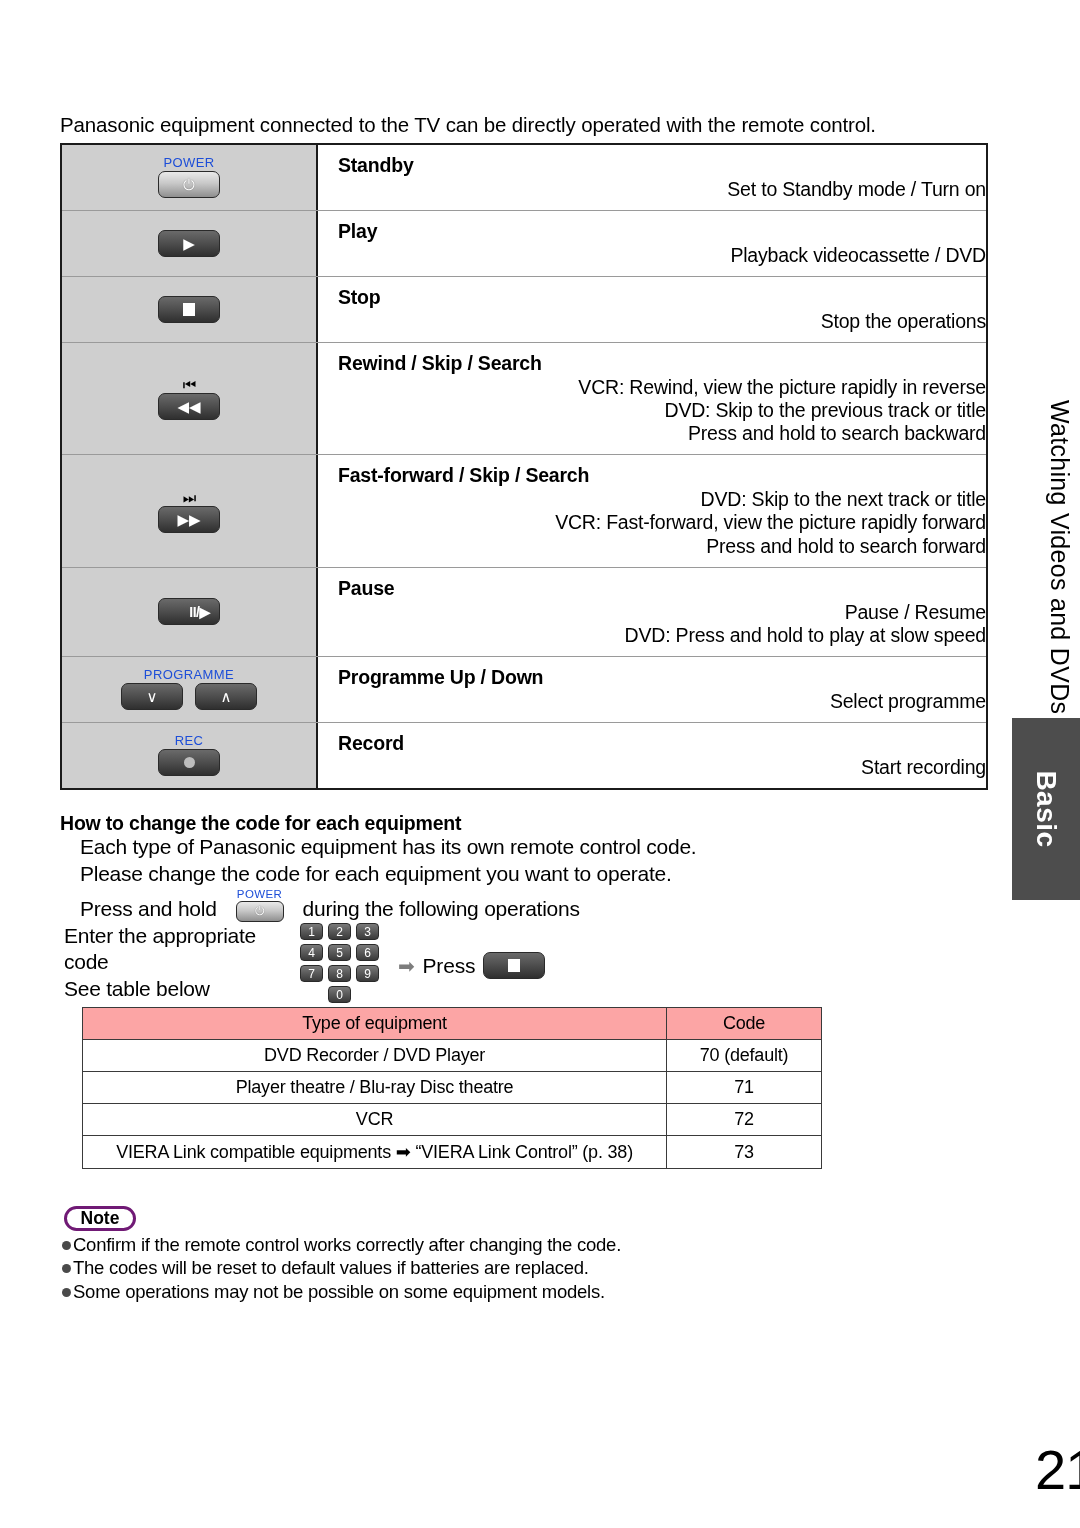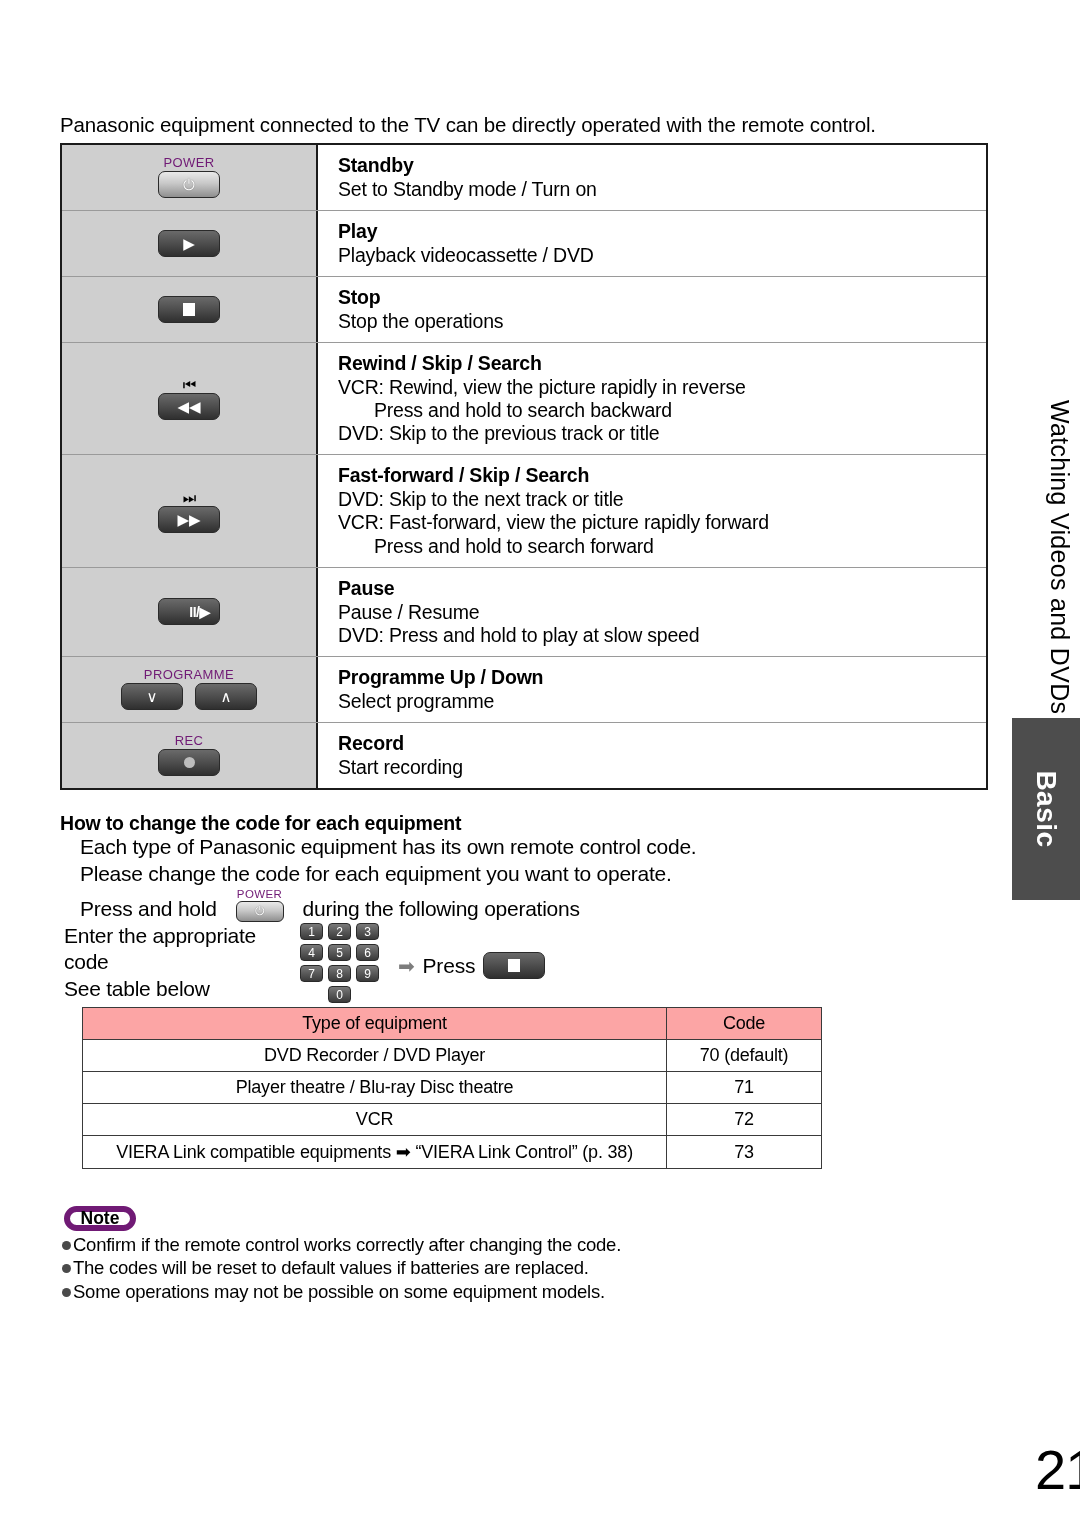--- a/index.html
+++ b/index.html
@@ -67,30 +67,31 @@
     font-weight: bold;
     font-size: 19.5px;
     line-height: 1.22;
     letter-spacing: -0.2px;
   }
   .desc-line {
     font-size: 19.5px;
     line-height: 1.19;
     letter-spacing: -0.2px;
     white-space: pre;
+    text-align: right;
   }
   .desc-line.indent { padding-left: 36px; }
 
   
   .keycap-label {
     font-size: 13px;
     letter-spacing: 0.4px;
     line-height: 1;
     margin-bottom: 2px;
-    color: #701a75;
+    color: #1d4ed8;
   }
   .keycap {
     width: 62px;
     height: 27px;
     border-radius: 7px;
     border: 1.6px solid #2a2a2a;
     display: flex;
     align-items: center;
     justify-content: center;
     box-sizing: border-box;
@@ -216,21 +217,21 @@
   #code-table col.c1 { width: 585px; }
   #code-table col.c2 { width: 155px; }
 
   
   #note-badge {
     position: absolute;
     left: 64px;
     top: 1206px;
     width: 72px;
     height: 25px;
-    border: 6px solid #701a75;
+    border: 3px solid #701a75;
     border-radius: 13px;
     display: flex;
     align-items: center;
     justify-content: center;
     font-weight: bold;
     font-size: 17.5px;
     box-sizing: border-box;
   }
   #note-list {
     position: absolute;
@@ -333,22 +334,22 @@
     <div class="row">
       <div class="cell-btn">
         <div class="skipmark">⏮</div>
         <div class="keycap dark">
           <span class="glyph">◀◀</span>
         </div>
       </div>
       <div class="cell-desc">
         <div class="desc-title">Rewind / Skip / Search</div>
         <div class="desc-line">VCR: Rewind, view the picture rapidly in reverse</div>
+        <div class="desc-line">DVD: Skip to the previous track or title</div>
         <div class="desc-line indent">Press and hold to search backward</div>
-        <div class="desc-line">DVD: Skip to the previous track or title</div>
       </div>
     </div>
     <div class="row">
       <div class="cell-btn">
         <div class="skipmark">⏭</div>
         <div class="keycap dark">
           <span class="glyph">▶▶</span>
         </div>
       </div>
       <div class="cell-desc">

